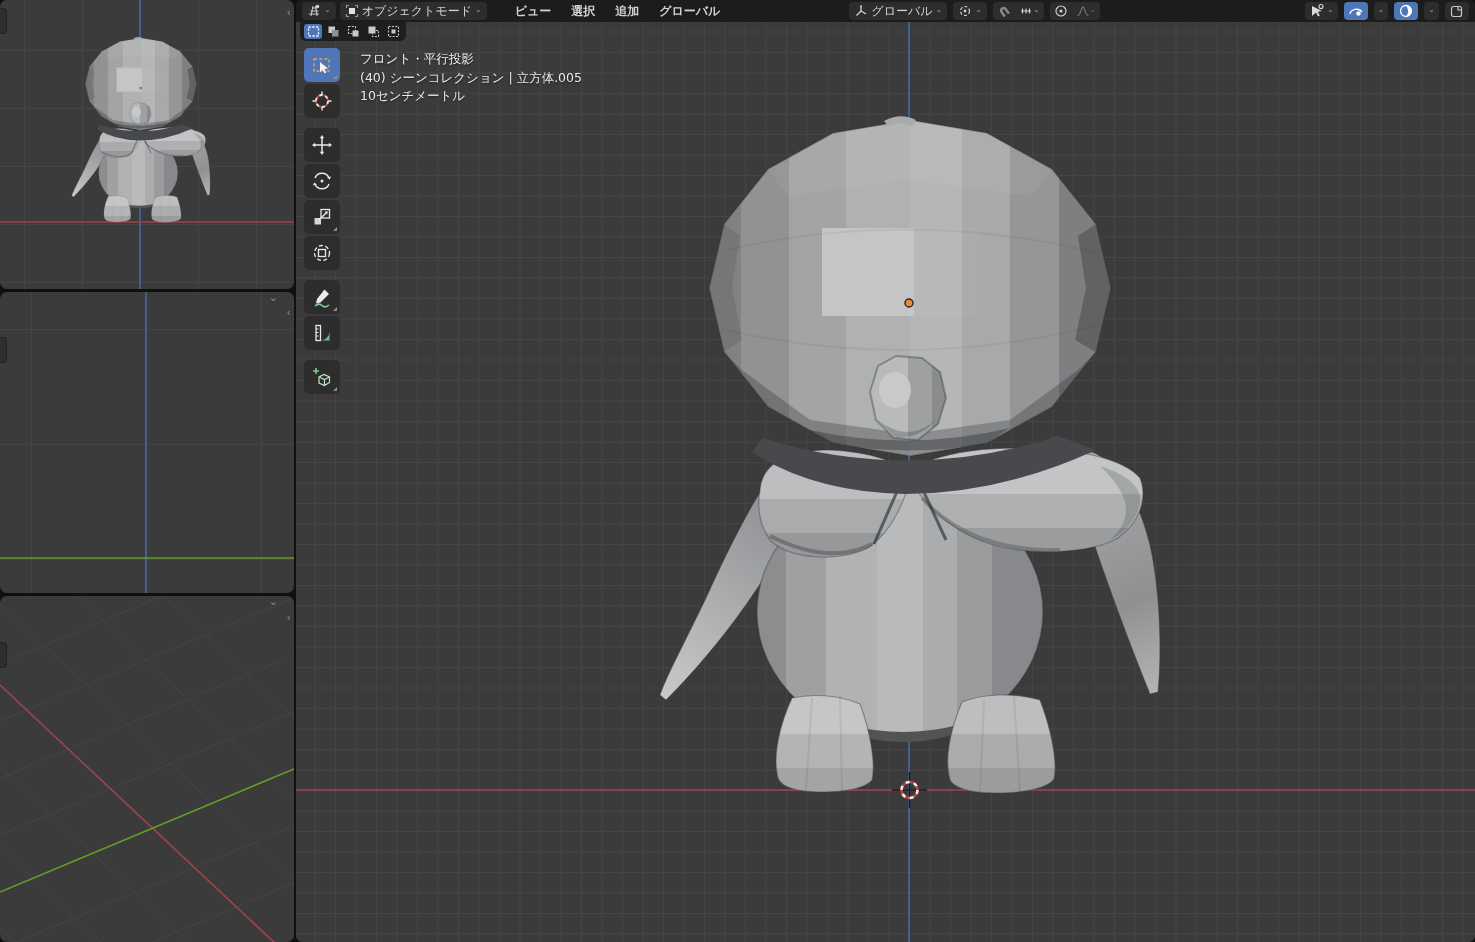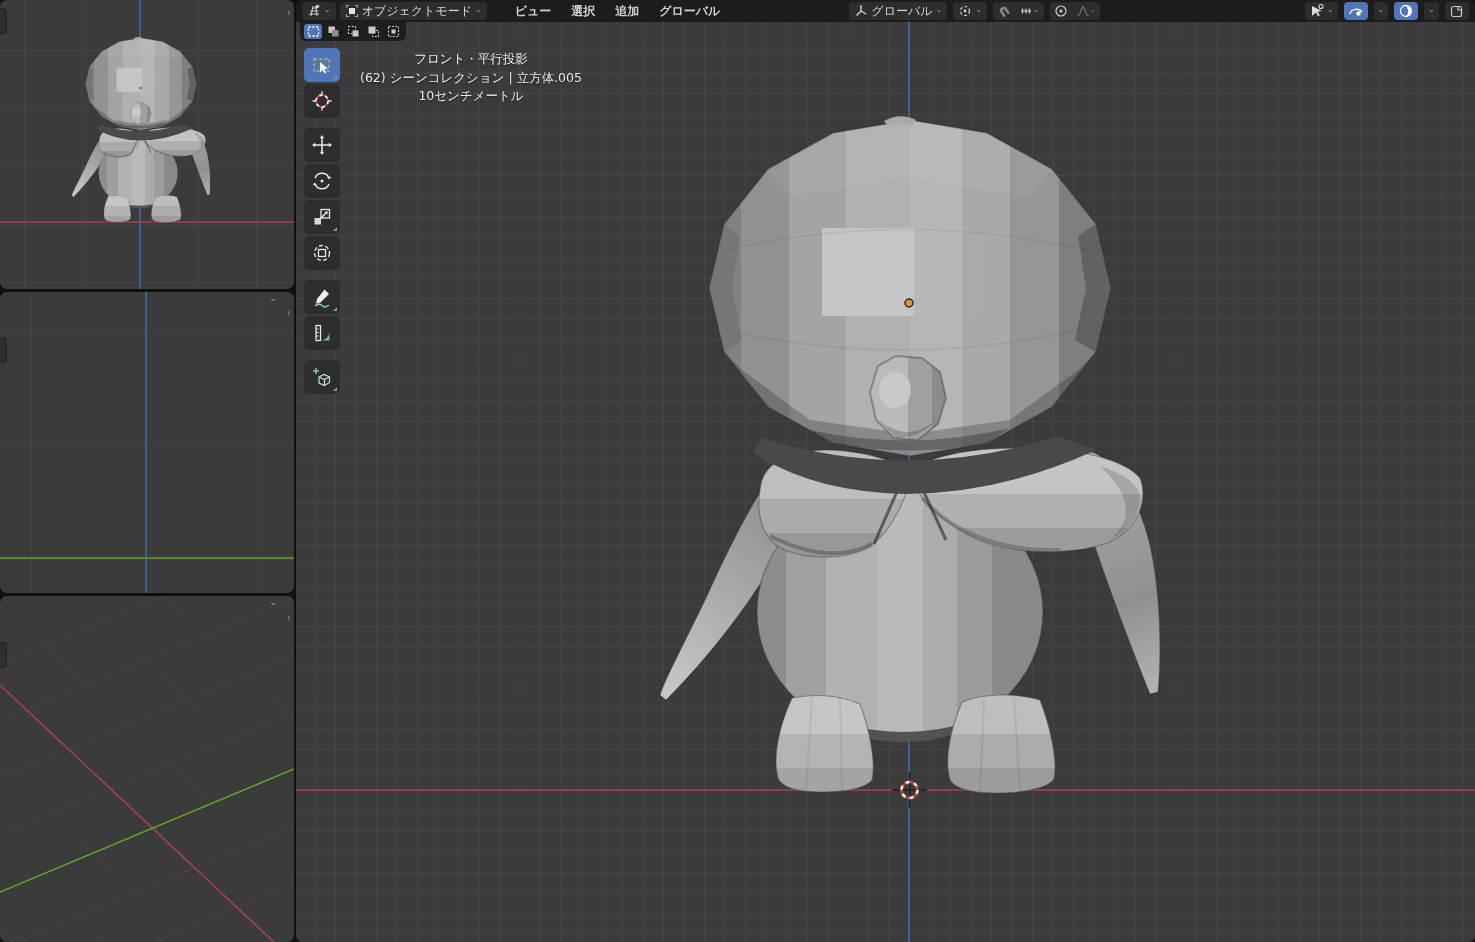--- a/index.html
+++ b/index.html
@@ -43,21 +43,21 @@
   .selmode{width:18px;height:15px;border-radius:3px;display:flex;align-items:center;justify-content:center;background:transparent;}
   .selmode.on{background:#4f76b8;}
 
   .toolbar{position:absolute;left:8px;top:26px;display:flex;flex-direction:column;gap:2px;}
   .toolbar .gap{height:6px;}
   .tool{position:relative;width:36px;height:34px;background:#2d2d2d;border-radius:5px;display:flex;align-items:center;justify-content:center;}
   .tool.on{background:#4f76b8;}
   .tool.sub::after{content:"";position:absolute;right:3px;bottom:3px;border-left:4px solid transparent;border-bottom:4px solid #8f8f8f;}
   .tool svg{width:22px;height:22px;display:block;}
 
-  .overlay-text{position:absolute;left:64px;top:28px;color:#e9e9e9;font-size:12.5px;line-height:18.5px;text-shadow:0 1px 2px rgba(0,0,0,.55);text-align:center;}
+  .overlay-text{position:absolute;left:64px;top:28px;color:#e9e9e9;font-size:12.5px;line-height:18.5px;text-shadow:0 1px 2px rgba(0,0,0,.55);}
   .overlay-text .l1{color:#f2f2f2;}
 
   
   .edge-tab{position:absolute;left:0;width:7px;height:26px;background:#2e2e2e;border:1px solid #222;border-left:none;border-radius:0 4px 4px 0;}
   .c-chev{position:absolute;color:#909090;font-size:11px;line-height:1;}
 </style>
 </head>
 <body>
 
 <svg width="0" height="0" style="position:absolute" aria-hidden="true">
@@ -500,18 +500,18 @@
         <div class="tool sub">
           <svg viewBox="0 0 22 22">
             <path d="M5 2 V8 M2 5 H8" stroke="#7ec98b" stroke-width="1.6"></path>
             <path d="M8 11 L13 8.5 L18.5 11 L18.5 16.5 L13.5 19.5 L8 17 Z M8 11 L13.5 13.5 L18.5 11 M13.5 13.5 V19.5" stroke="#bfe3c6" stroke-width="1.2" fill="none"></path>
           </svg>
         </div>
       </div>
 
       <div class="overlay-text">
         <div class="l1">フロント・平行投影</div>
-        <div>(62) シーンコレクション | 立方体.005</div>
+        <div>(40) シーンコレクション | 立方体.005</div>
         <div>10センチメートル</div>
       </div>
     </div>
   </div>
 </div>
 
 </body></html>

